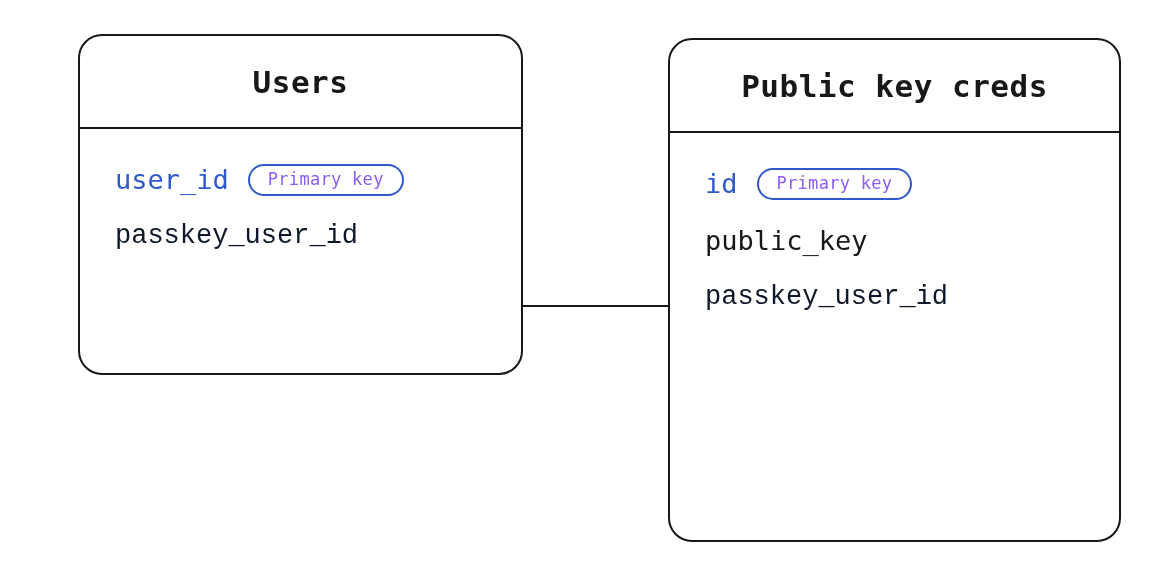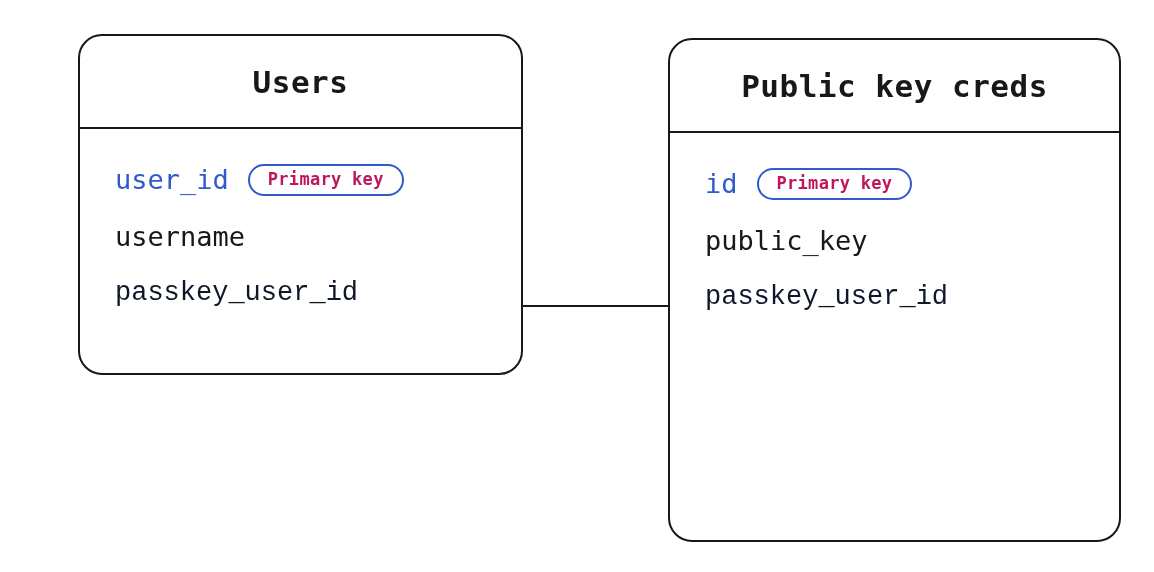--- a/index.html
+++ b/index.html
@@ -72,24 +72,24 @@
     justify-content: center;
     height: 32px;
     padding: 0 18px;
     box-sizing: border-box;
     border: 2.2px solid #3059cc;
     border-radius: 999px;
     background: #ffffff;
   }
   .badge-label {
     font-family: "DejaVu Sans Mono", "Liberation Mono", monospace;
-    font-weight: bold;
+    font-weight: normal;
     font-size: 17px;
     letter-spacing: 0.3px;
-    color: #be185d;
+    color: #8b5cf6;
     white-space: nowrap;
     line-height: 1;
   }
 
   
   .connector {
     position: absolute;
     background: #17181a;
   }
 </style>
@@ -106,23 +106,20 @@
           <div class="entity-title">Users</div>
         </div>
         <div class="entity-body">
           <div class="field-row">
             <span class="field-name blue">user_id</span>
             <span class="badge">
               <span class="badge-label">Primary key</span>
             </span>
           </div>
           <div class="field-row">
-            <span class="field-name ">username</span>
-          </div>
-          <div class="field-row">
             <span class="field-name orange">passkey_user_id</span>
           </div>
         </div>
       </div>
       <div class="entity" style="left: 668px; top: 38px; width: 453px; height: 504px;">
         <div class="entity-header">
           <div class="entity-title">Public key creds</div>
         </div>
         <div class="entity-body">
           <div class="field-row">

